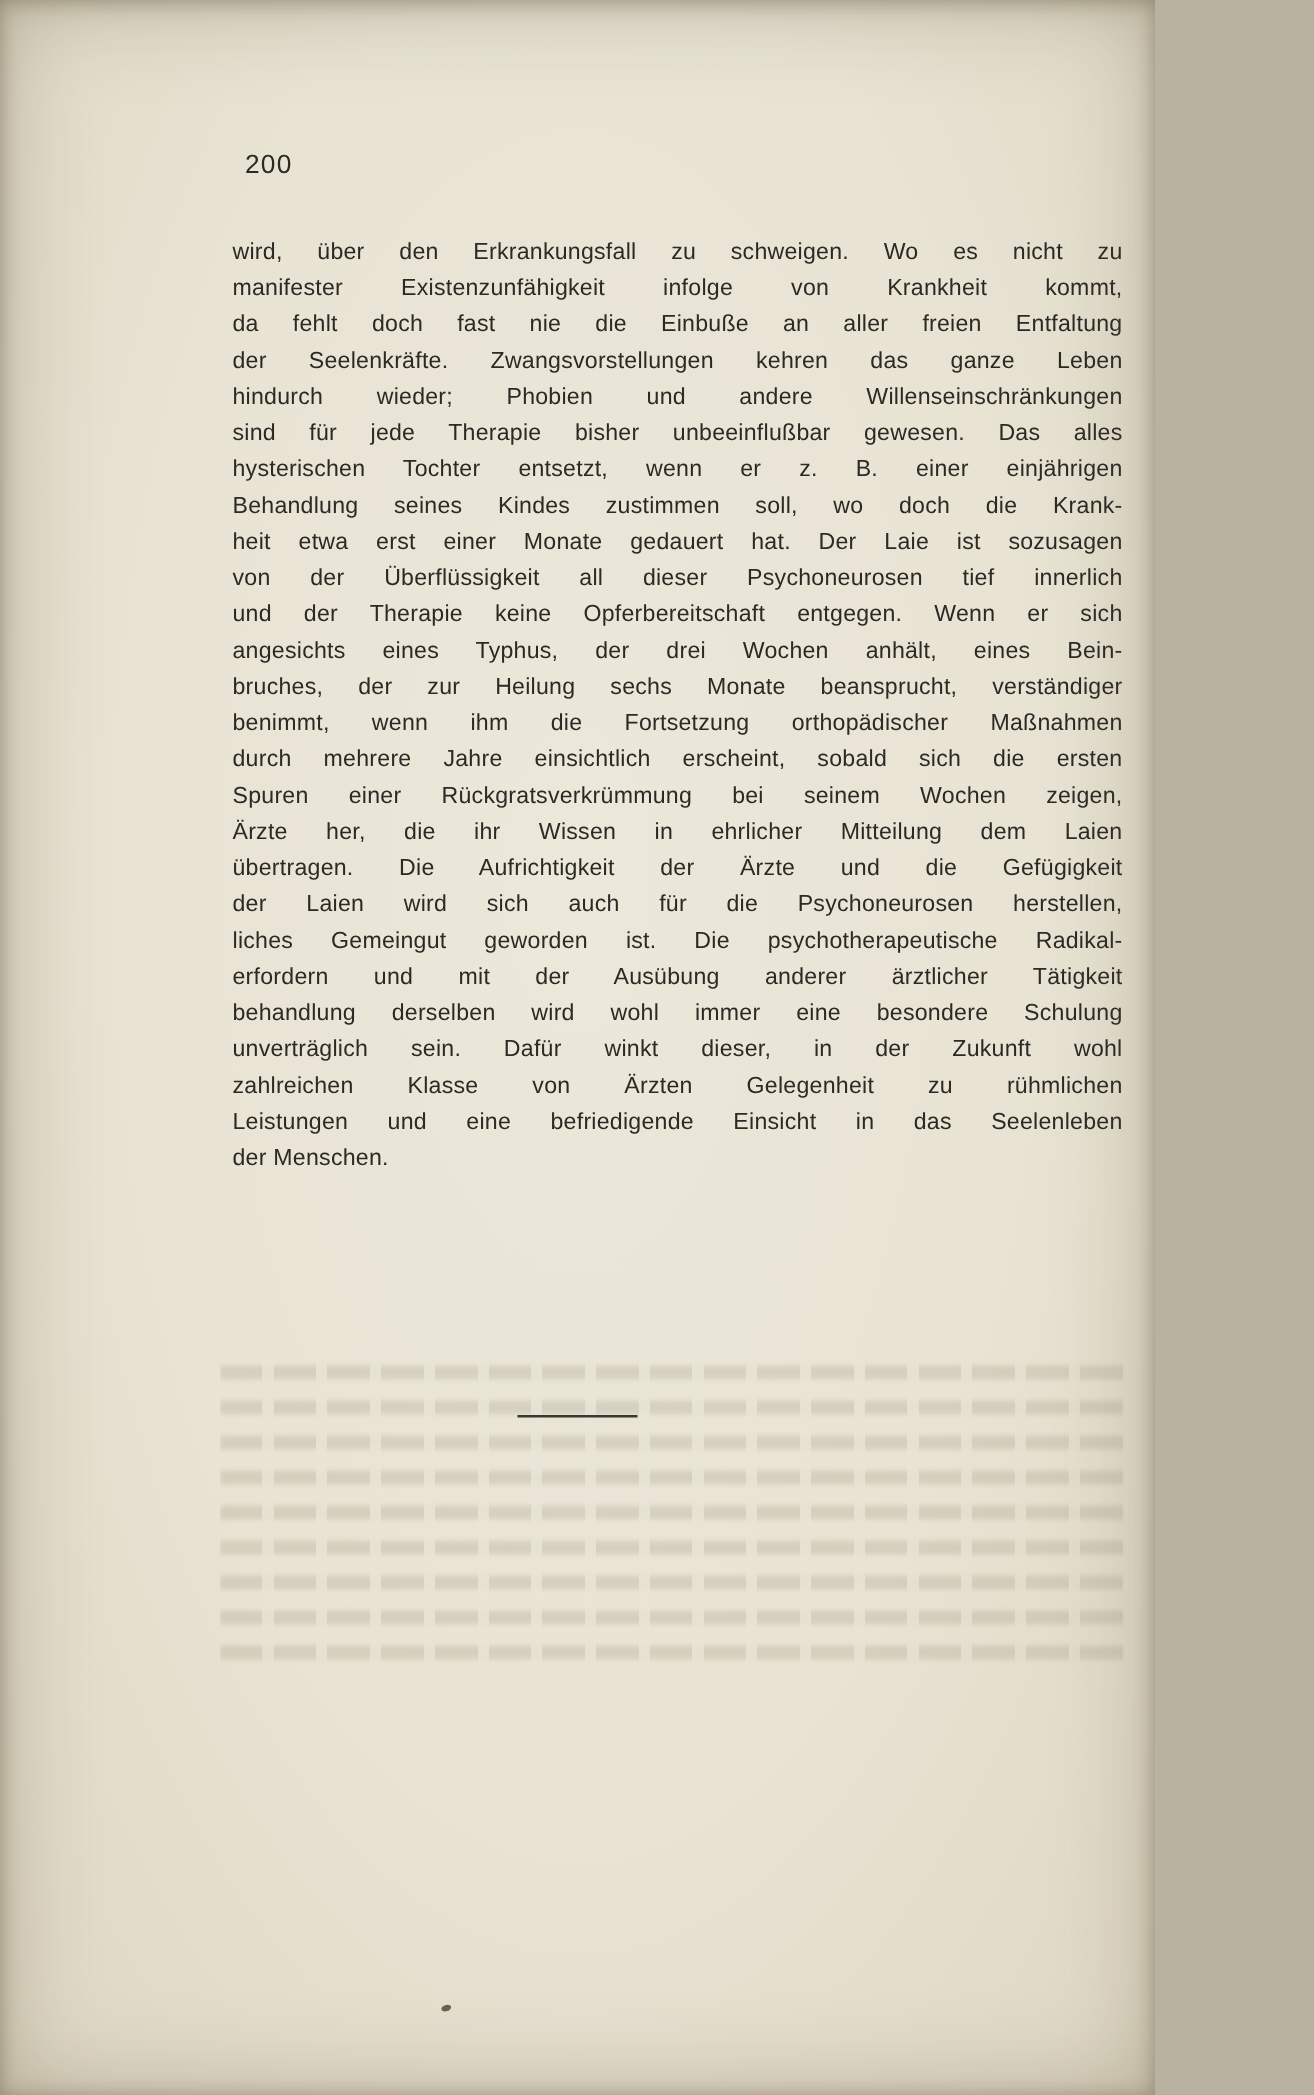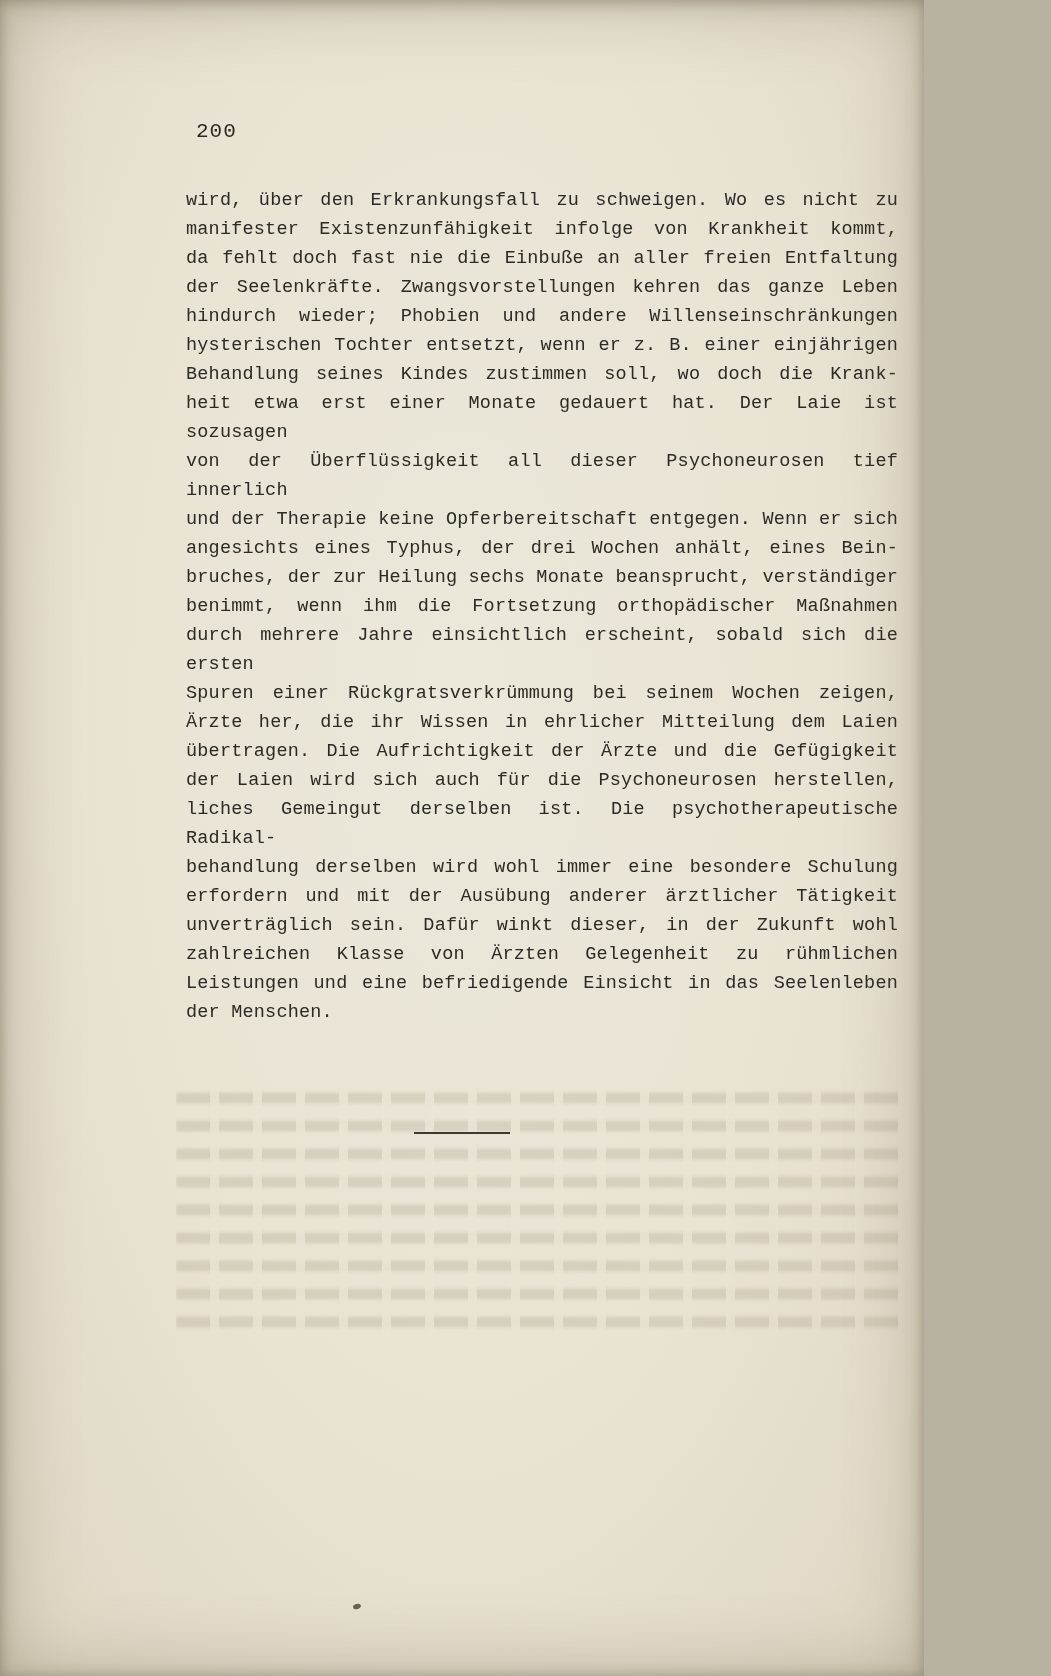--- a/index.html
+++ b/index.html
@@ -6,21 +6,21 @@
     margin: 0;
     padding: 0;
     background: #b8b2a0;
   }
   .scan {
     position: relative;
     width: 924px;
     height: 1676px;
     overflow: hidden;
     background: radial-gradient(ellipse at 50% 42%, #ece8da 0%, #e8e3d3 55%, #ddd6c2 100%);
-    font-family: Liberation Mono, monospace;
+    font-family: Liberation Sans, sans-serif;
     color: var(--ink, #2b2a25);
   }
   
   .scan::before {
     content: "";
     position: absolute;
     inset: 0;
     box-shadow:
       inset 0 0 75px rgba(110, 100, 75, 0.38),
       inset 0 0 12px rgba(90, 80, 60, 0.28),
@@ -114,36 +114,37 @@
 <div class="scan">
 
   <div class="page-number">200</div>
 
   <div class="text-block">
       <div class="line">wird, über den Erkrankungsfall zu schweigen. Wo es nicht zu</div>
       <div class="line">manifester Existenzunfähigkeit infolge von Krankheit kommt,</div>
       <div class="line">da fehlt doch fast nie die Einbuße an aller freien Entfaltung</div>
       <div class="line">der Seelenkräfte. Zwangsvorstellungen kehren das ganze Leben</div>
       <div class="line">hindurch wieder; Phobien und andere Willenseinschränkungen</div>
+      <div class="line">sind für jede Therapie bisher unbeeinflußbar gewesen. Das alles</div>
       <div class="line">hysterischen Tochter entsetzt, wenn er z. B. einer einjährigen</div>
       <div class="line">Behandlung seines Kindes zustimmen soll, wo doch die Krank-</div>
       <div class="line">heit etwa erst einer Monate gedauert hat. Der Laie ist sozusagen</div>
       <div class="line">von der Überflüssigkeit all dieser Psychoneurosen tief innerlich</div>
       <div class="line">und der Therapie keine Opferbereitschaft entgegen. Wenn er sich</div>
       <div class="line">angesichts eines Typhus, der drei Wochen anhält, eines Bein-</div>
       <div class="line">bruches, der zur Heilung sechs Monate beansprucht, verständiger</div>
       <div class="line">benimmt, wenn ihm die Fortsetzung orthopädischer Maßnahmen</div>
       <div class="line">durch mehrere Jahre einsichtlich erscheint, sobald sich die ersten</div>
       <div class="line">Spuren einer Rückgratsverkrümmung bei seinem Wochen zeigen,</div>
       <div class="line">Ärzte her, die ihr Wissen in ehrlicher Mitteilung dem Laien</div>
       <div class="line">übertragen. Die Aufrichtigkeit der Ärzte und die Gefügigkeit</div>
       <div class="line">der Laien wird sich auch für die Psychoneurosen herstellen,</div>
-      <div class="line">liches Gemeingut derselben ist. Die psychotherapeutische Radikal-</div>
+      <div class="line">liches Gemeingut geworden ist. Die psychotherapeutische Radikal-</div>
+      <div class="line">erfordern und mit der Ausübung anderer ärztlicher Tätigkeit</div>
       <div class="line">behandlung derselben wird wohl immer eine besondere Schulung</div>
-      <div class="line">erfordern und mit der Ausübung anderer ärztlicher Tätigkeit</div>
       <div class="line">unverträglich sein. Dafür winkt dieser, in der Zukunft wohl</div>
       <div class="line">zahlreichen Klasse von Ärzten Gelegenheit zu rühmlichen</div>
       <div class="line">Leistungen und eine befriedigende Einsicht in das Seelenleben</div>
       <div class="line last">der Menschen.</div>
     </div>
 
   <div class="separator"></div>
 
   <div class="bleedthrough"></div>
 

